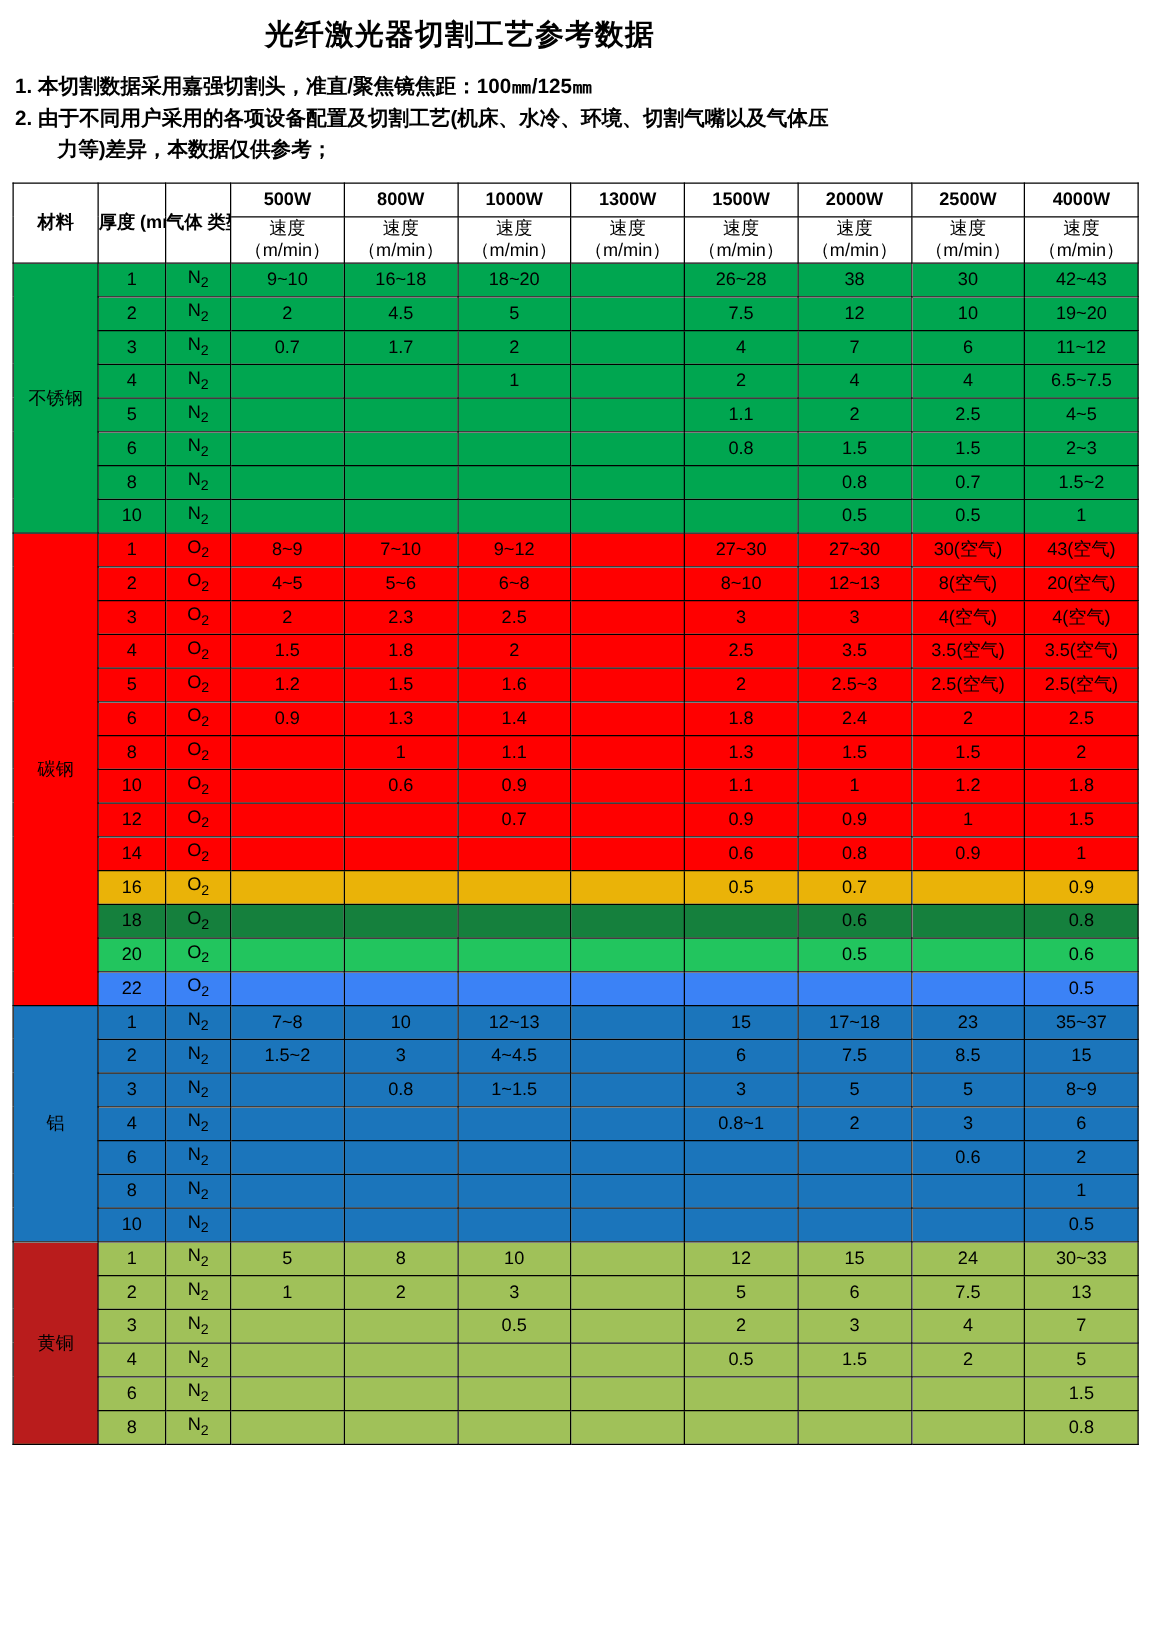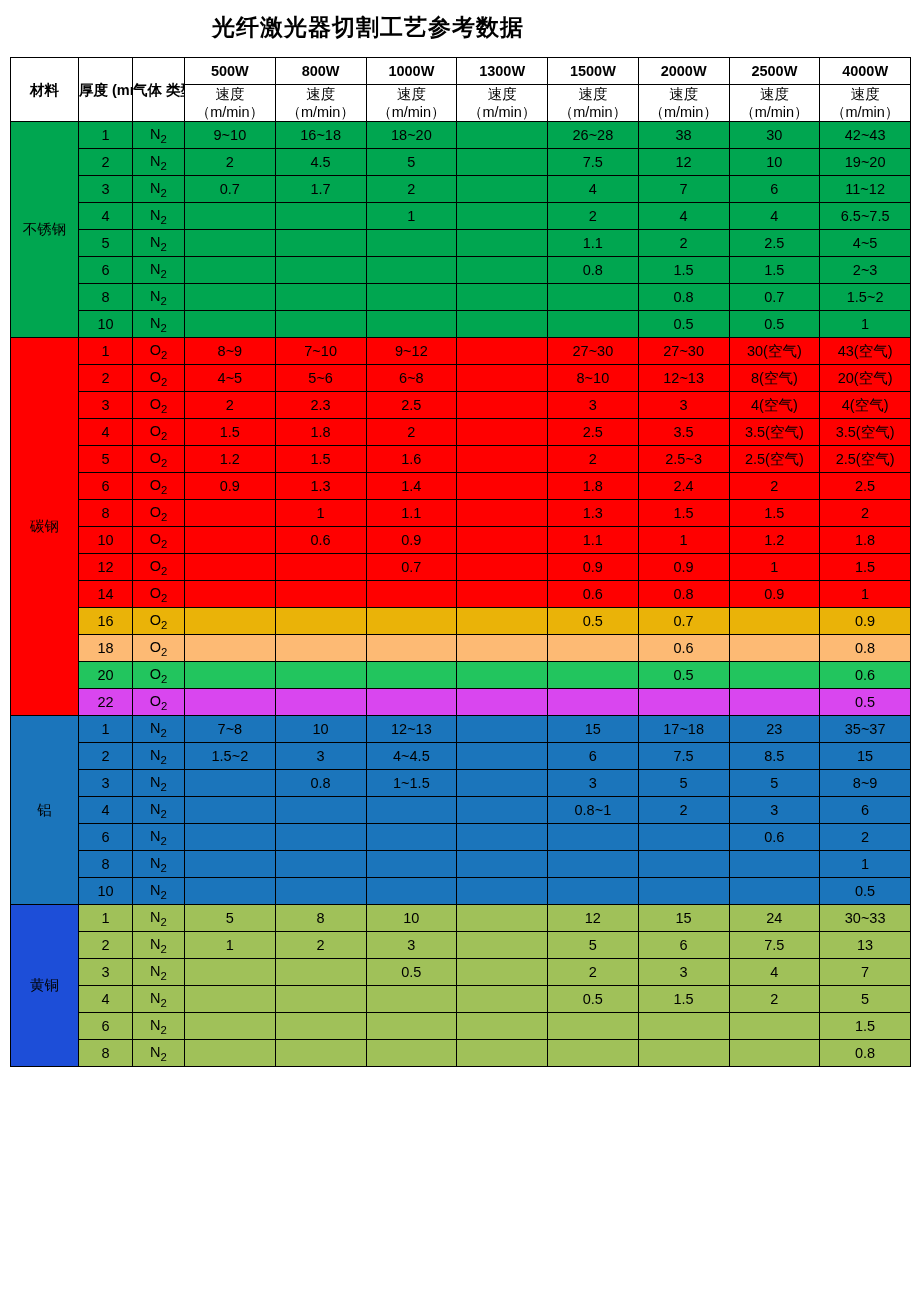--- a/index.html
+++ b/index.html
@@ -87,20 +87,25 @@
 
   .sub { font-size: 0.78em; vertical-align: sub; }
 </style>
 </head>
 <body>
 
 <div class="page">
 
   <div class="doc-title">光纤激光器切割工艺参考数据</div>
 
+  <div class="notes">
+    <span class="note-line">1. 本切割数据采用嘉强切割头，准直/聚焦镜焦距：100㎜/125㎜</span>
+    <span class="note-line">2. 由于不同用户采用的各项设备配置及切割工艺(机床、水冷、环境、切割气嘴以及气体压</span>
+    <span class="note-indent">力等)差异，本数据仅供参考；</span>
+  </div>
 
   <table class="data">
     <colgroup>
       <col class="c-mat">
         <col class="c-thk">
         <col class="c-gas">
       <col class="c-pw">
         <col class="c-pw">
         <col class="c-pw">
         <col class="c-pw">
@@ -388,21 +393,21 @@
           <td>O<span class="sub">2</span></td>
           <td></td>
           <td></td>
           <td></td>
           <td></td>
           <td>0.5</td>
           <td>0.7</td>
           <td></td>
           <td>0.9</td>
         </tr>
-        <tr style="background: #fdba74;">
+        <tr style="background: #15803d;">
           <td>18</td>
           <td>O<span class="sub">2</span></td>
           <td></td>
           <td></td>
           <td></td>
           <td></td>
           <td></td>
           <td>0.6</td>
           <td></td>
           <td>0.8</td>
@@ -412,21 +417,21 @@
           <td>O<span class="sub">2</span></td>
           <td></td>
           <td></td>
           <td></td>
           <td></td>
           <td></td>
           <td>0.5</td>
           <td></td>
           <td>0.6</td>
         </tr>
-        <tr style="background: #d946ef;">
+        <tr style="background: #3b82f6;">
           <td>22</td>
           <td>O<span class="sub">2</span></td>
           <td></td>
           <td></td>
           <td></td>
           <td></td>
           <td></td>
           <td></td>
           <td></td>
           <td>0.5</td>
@@ -510,21 +515,21 @@
           <td></td>
           <td></td>
           <td></td>
           <td></td>
           <td></td>
           <td></td>
           <td></td>
           <td>0.5</td>
         </tr>
         <tr style="background: rgb(160, 193, 89);">
-          <td class="mat-cell" rowspan="6" style="background: #1d4ed8; margin-left: 42px;">黄铜</td>
+          <td class="mat-cell" rowspan="6" style="background: #b91c1c; margin-left: 42px;">黄铜</td>
           <td>1</td>
           <td>N<span class="sub">2</span></td>
           <td>5</td>
           <td>8</td>
           <td>10</td>
           <td></td>
           <td>12</td>
           <td>15</td>
           <td>24</td>
           <td>30~33</td>

